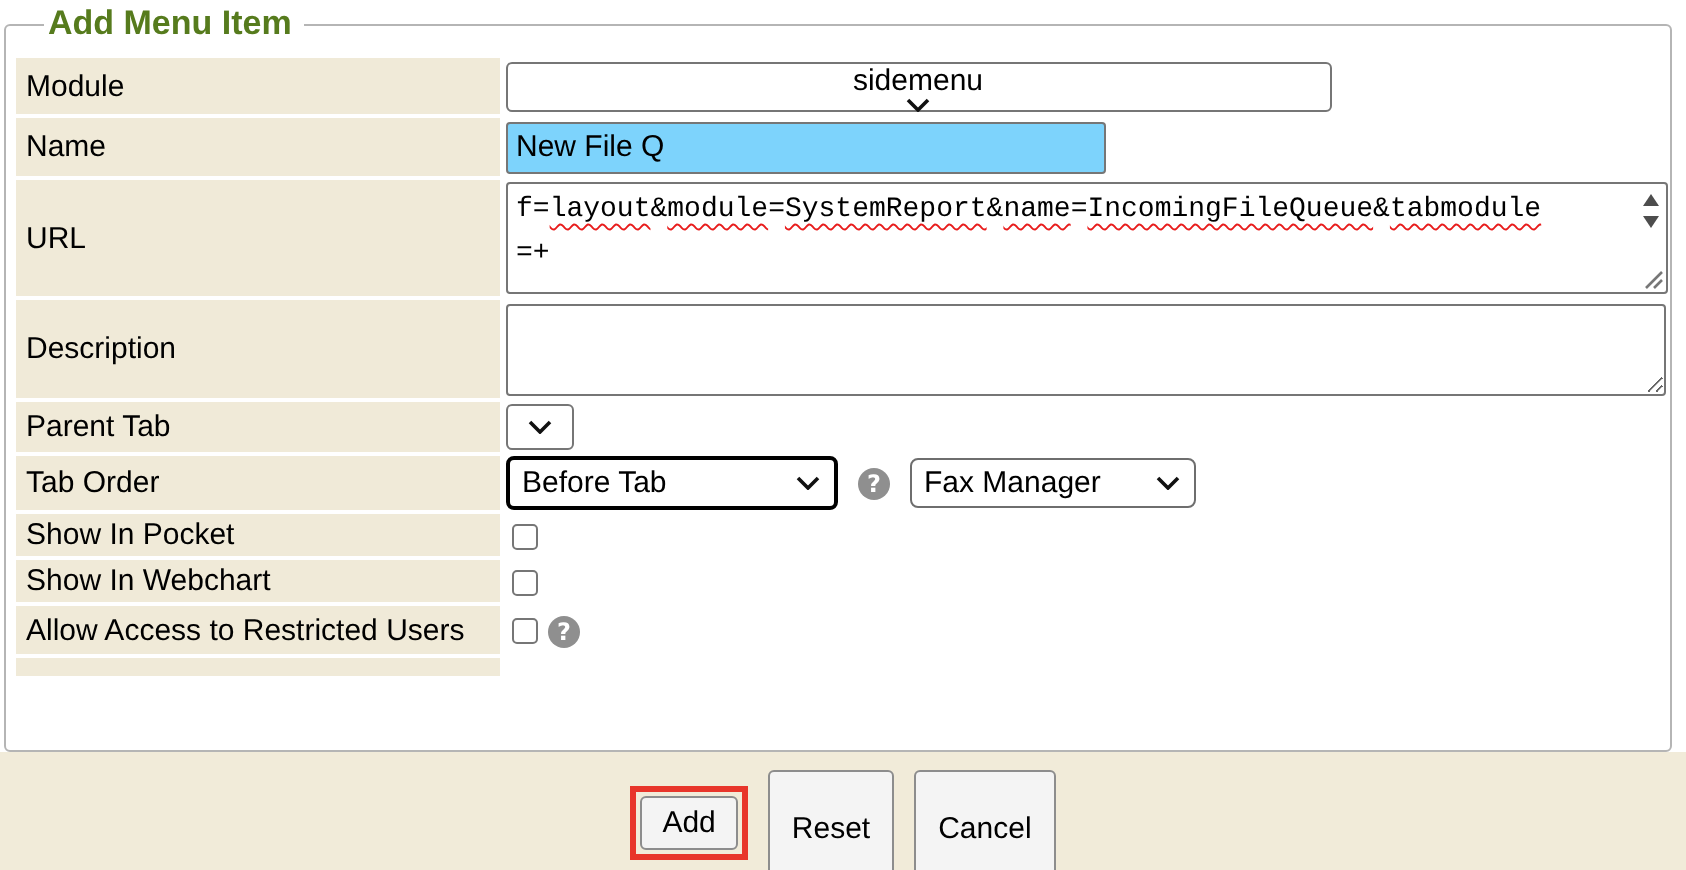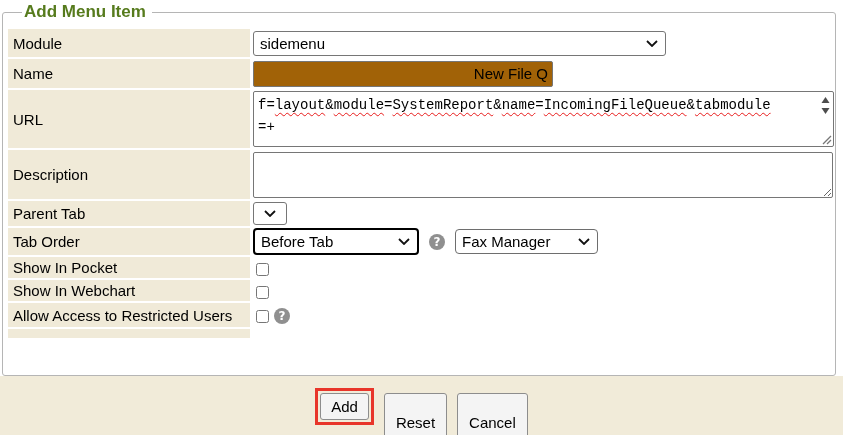--- a/index.html
+++ b/index.html
@@ -26,30 +26,29 @@
   td.val { background:#fff; padding:0 0 0 1px; vertical-align:middle; }
 
   
   .sel {
     display:inline-flex; align-items:center; justify-content:space-between;
     border:1px solid #767676; border-radius:3px; background:#fff;
     padding:0 7px 0 6px; vertical-align:middle;
   }
   .sel .tx { white-space:nowrap; }
   .chev svg { display:block; }
-  .sel-module { width:413px; height:25px; }
+  .sel-module { width:413px; height:25px;flex-direction:column; }
   .sel-parent { width:34px; height:23px; justify-content:center; padding:0; }
   .sel-order  { width:166px; height:27px; border:2px solid #000; border-radius:4px; }
   .sel-tab    { width:143px; height:25px; border-radius:4px; border-color:#6e6e6e; margin-left:10px; }
 
   input.ti {
     width:300px; height:26px; border:1px solid #767676; border-radius:2px;
-    padding:0 4px; font:15px "Liberation Sans", sans-serif; margin:0; background:#a16207;
+    padding:0 4px; font:15px "Liberation Sans", sans-serif; margin:0; background:#7dd3fc;
     display:block;
-    text-align:right;
   }
 
   
   .urlbox { position:relative; width:581px; height:56px; border:1px solid #767676;
             border-radius:2px; background:#fff; }
   .url-text {
     position:absolute; left:4px; top:2px; width:515px;
     font-family:Liberation Mono, monospace; font-size:14px; line-height:22px;
     white-space:pre-wrap; word-break:break-all;
   }
@@ -72,21 +71,21 @@
     align-items:center; justify-content:center; vertical-align:middle;
     font-family:"DejaVu Sans", sans-serif;
   }
   .help-order { margin-left:10px; }
   .help-cb { margin-left:5px; }
 
   input.cb { width:13px; height:13px; margin:0 0 0 3px; vertical-align:middle; }
 
   .footer {
     width:843px; height:59px; background:#f1ebd9;
-    display:flex; justify-content:center; align-items:flex-start;
+    display:flex; justify-content:center; align-items:center;
     padding-top:17px; gap:10px;
   }
   .ann { border:3px solid #e8352a; padding:2px; line-height:0; margin-top:-5px;
          display:inline-block; background:transparent; }
   button.btn {
     font:15px "Liberation Sans", sans-serif; color:#000;
     background:#f4f4f4; border:1px solid #8d8d8d; border-radius:3px;
     padding:20px 11px; margin:0;
   }
   button.btn-add { padding:4px 10px; }

